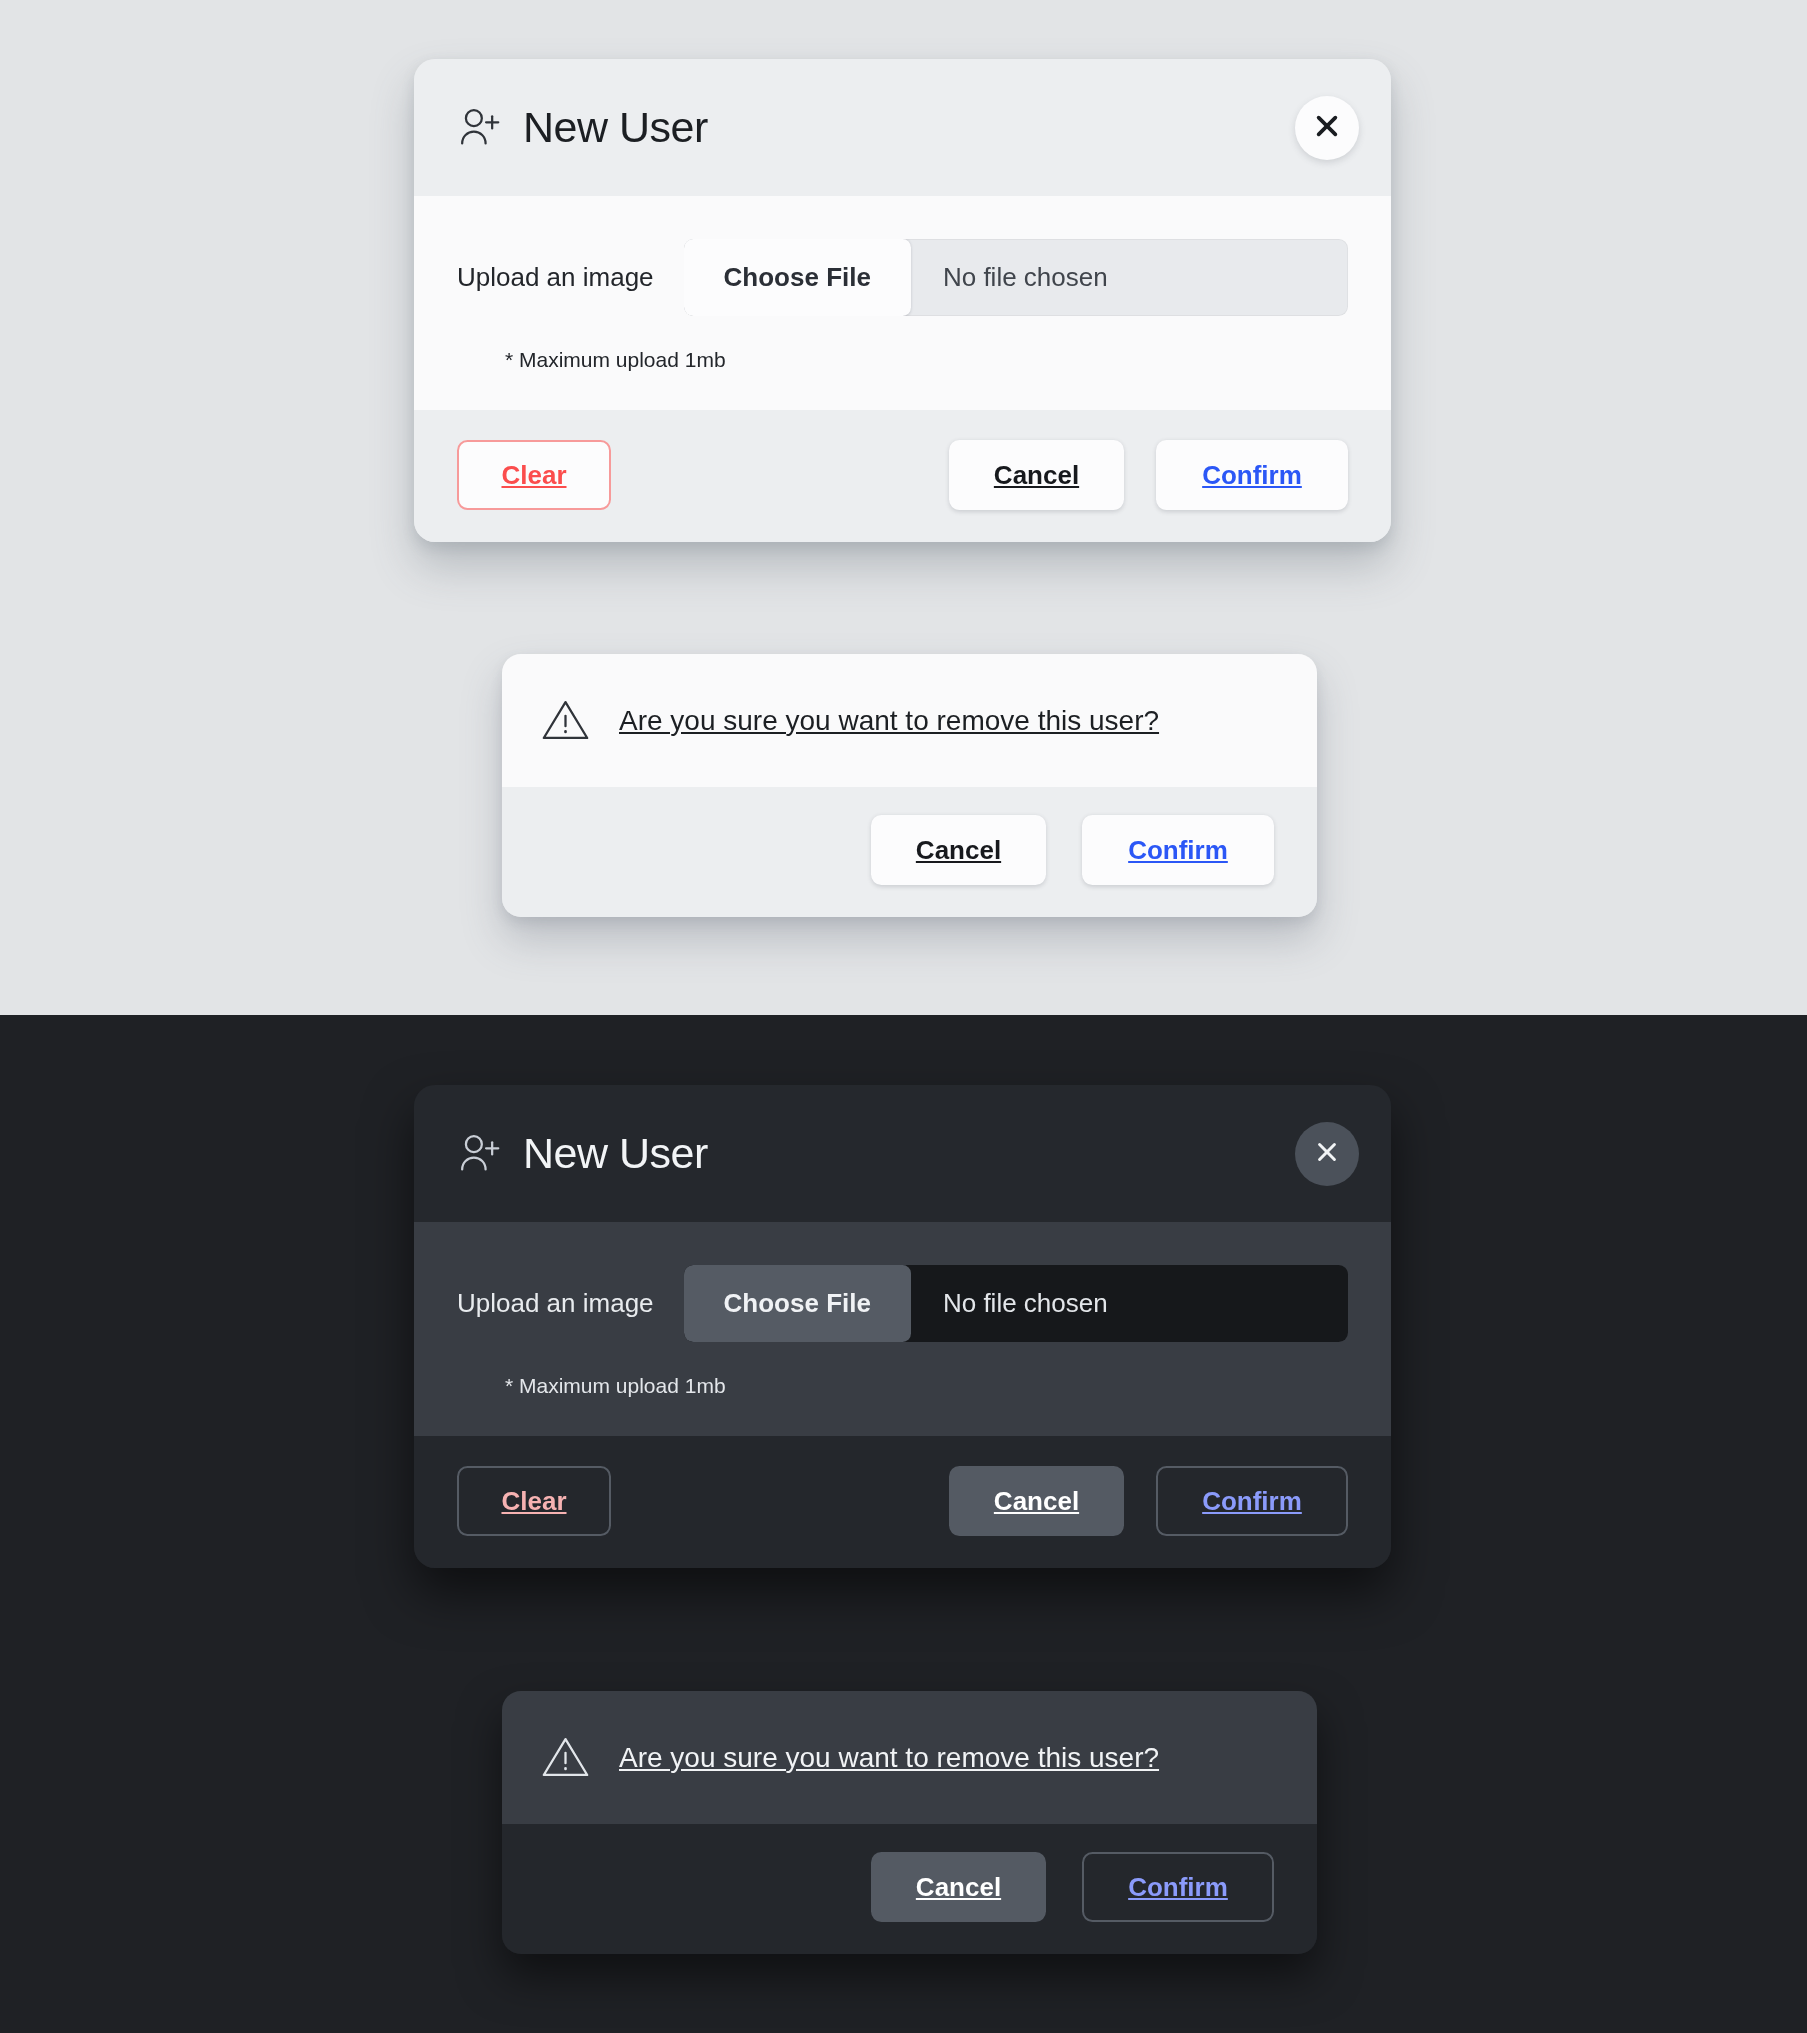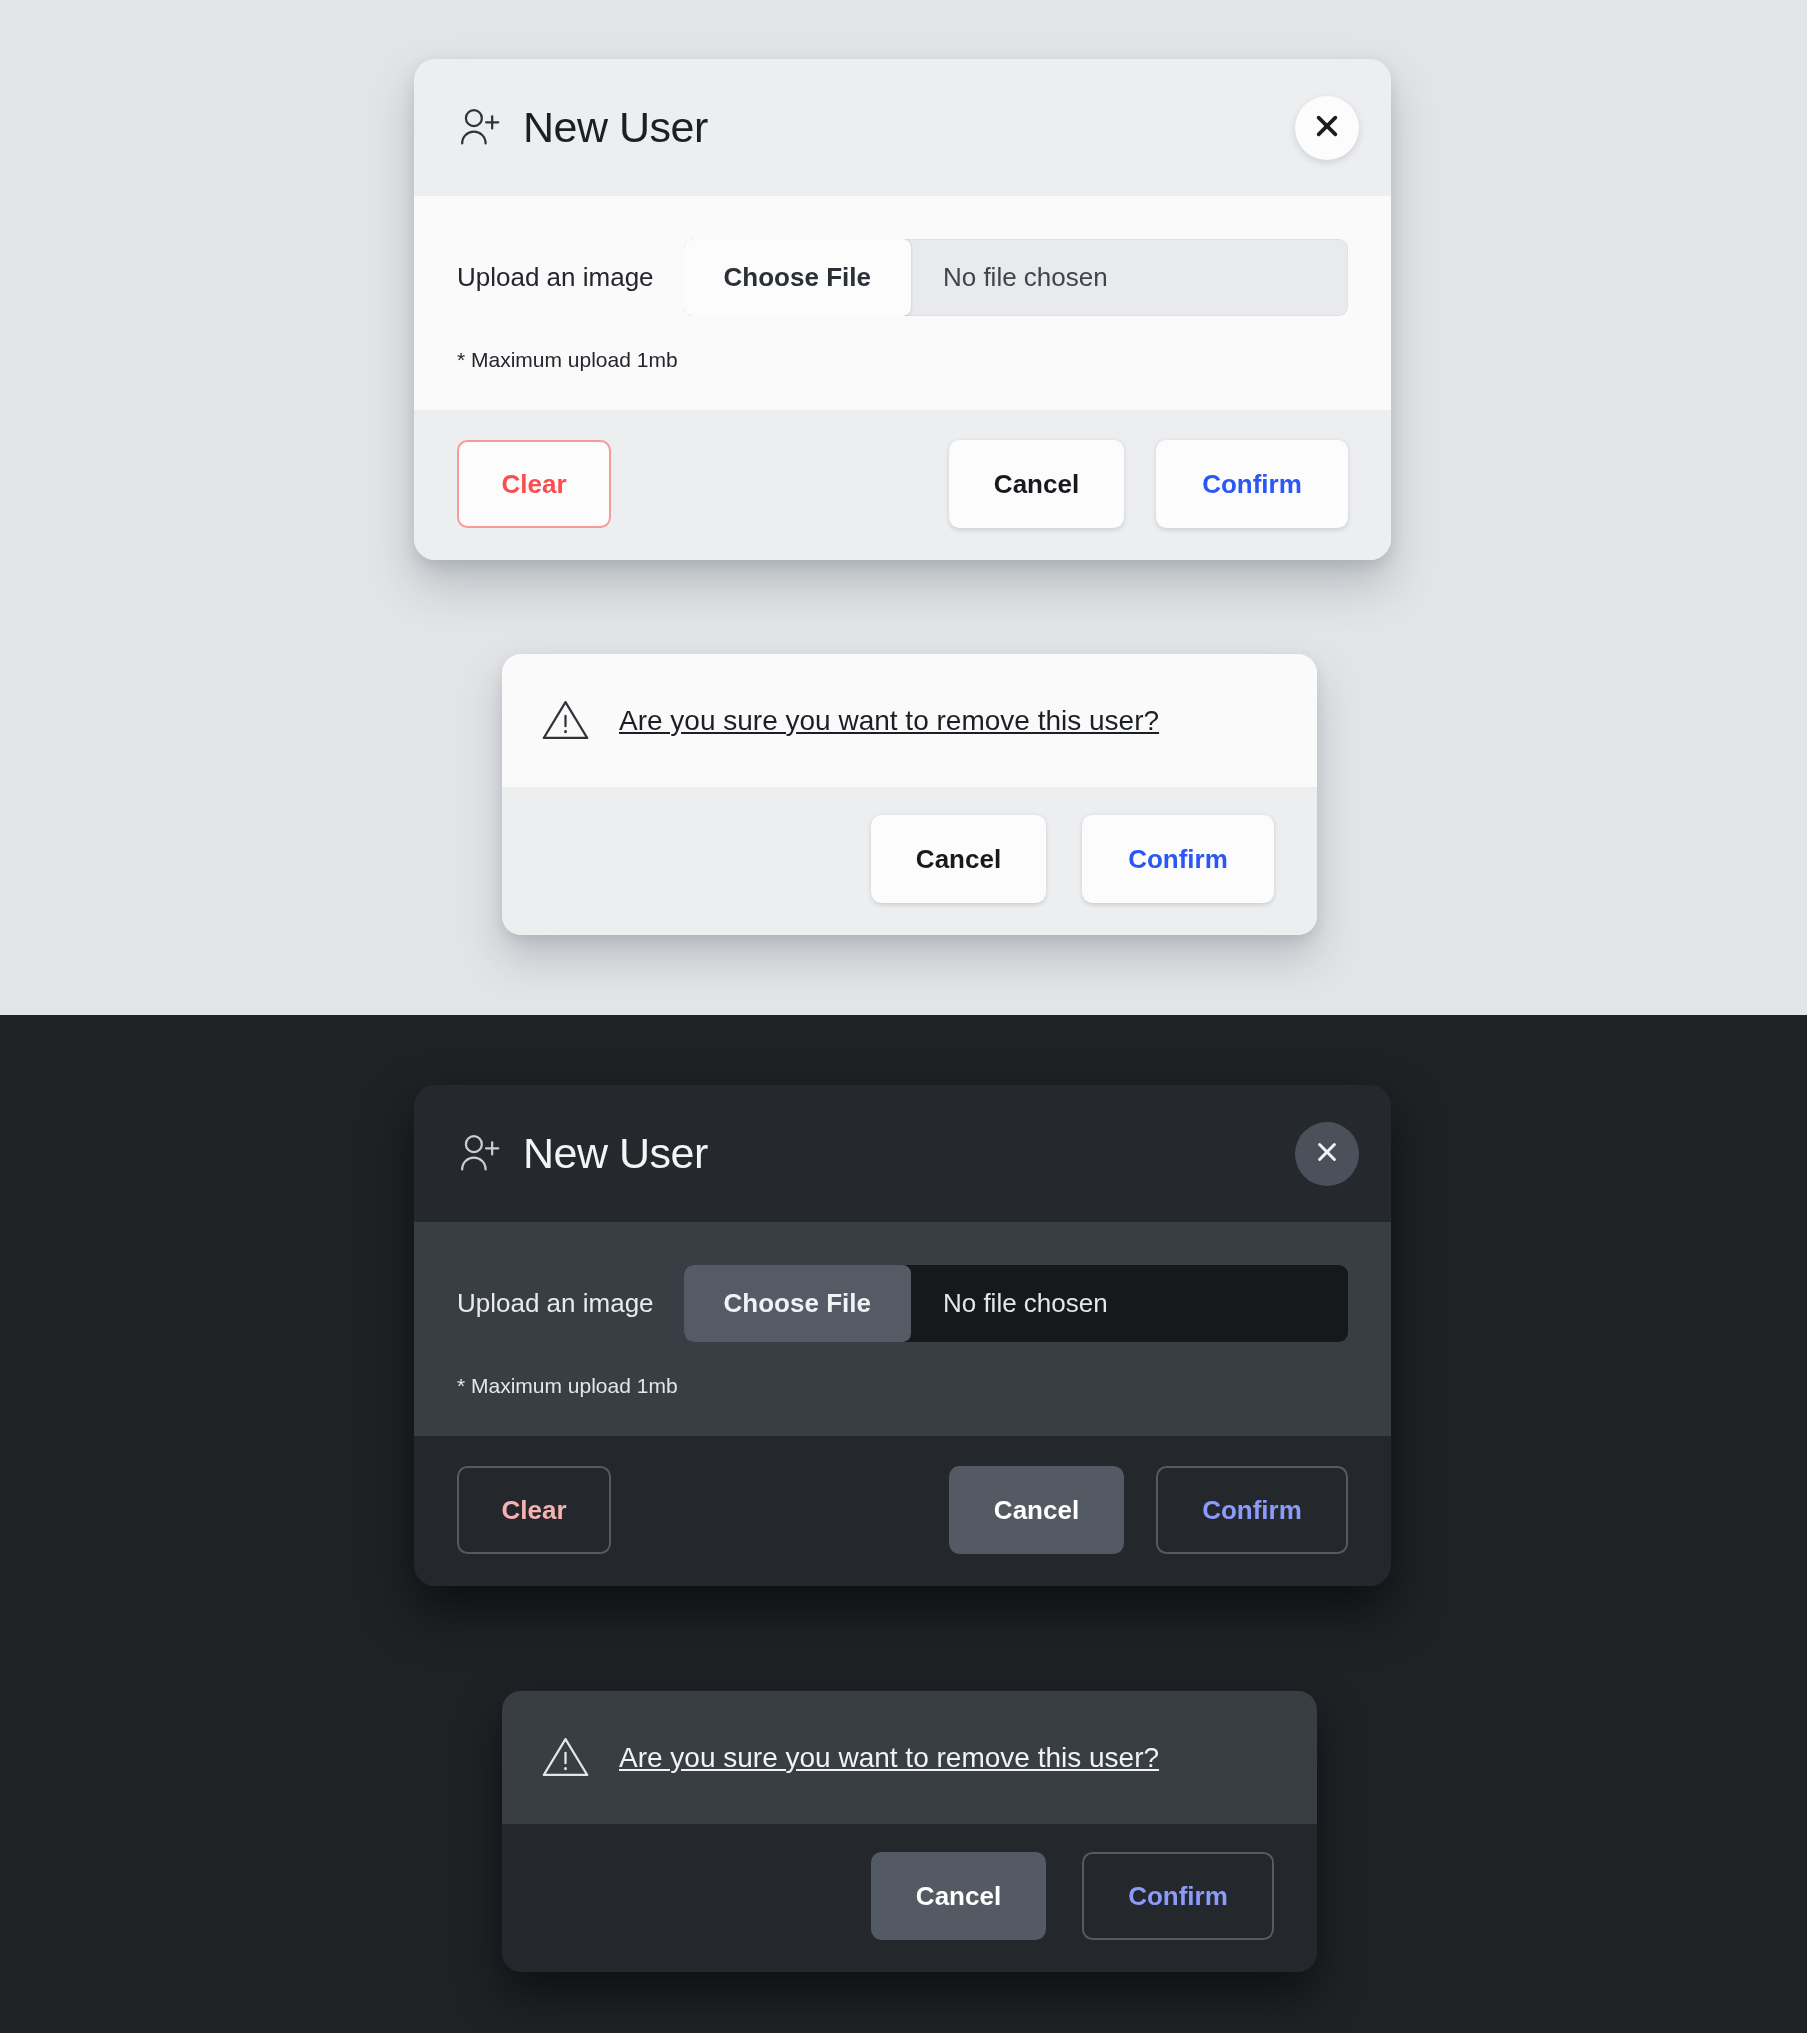--- a/index.html
+++ b/index.html
@@ -129,40 +129,42 @@
     align-items: center;
     padding: 0 0 0 32px;
     font-size: 26px;
     color: #40454c;
   }
 
   .hint {
     margin-top: 32px;
     font-size: 21px;
     color: #23262b;
+    margin-left: 48px;
   }
 
   .modal-light .m-footer {
     background: #eceef0;
     padding: 30px 43px 32px 43px;
     display: flex;
     align-items: center;
   }
 
   .btn {
     font-family: inherit;
     font-size: 26px;
     font-weight: 700;
     border-radius: 10.4px;
     cursor: pointer;
     padding: 0 32px;
-    height: 88px;
+    height: 70px;
     display: inline-flex;
     align-items: center;
     justify-content: center;
+    text-decoration: underline;
   }
 
   .btn-clear-light {
     background: #fcfcfd;
     border: 2.8px solid #f79a9a;
     color: #fb4d4d;
     min-width: 154px;
   }
   .btn-cancel-light {
     background: #fcfcfd;

